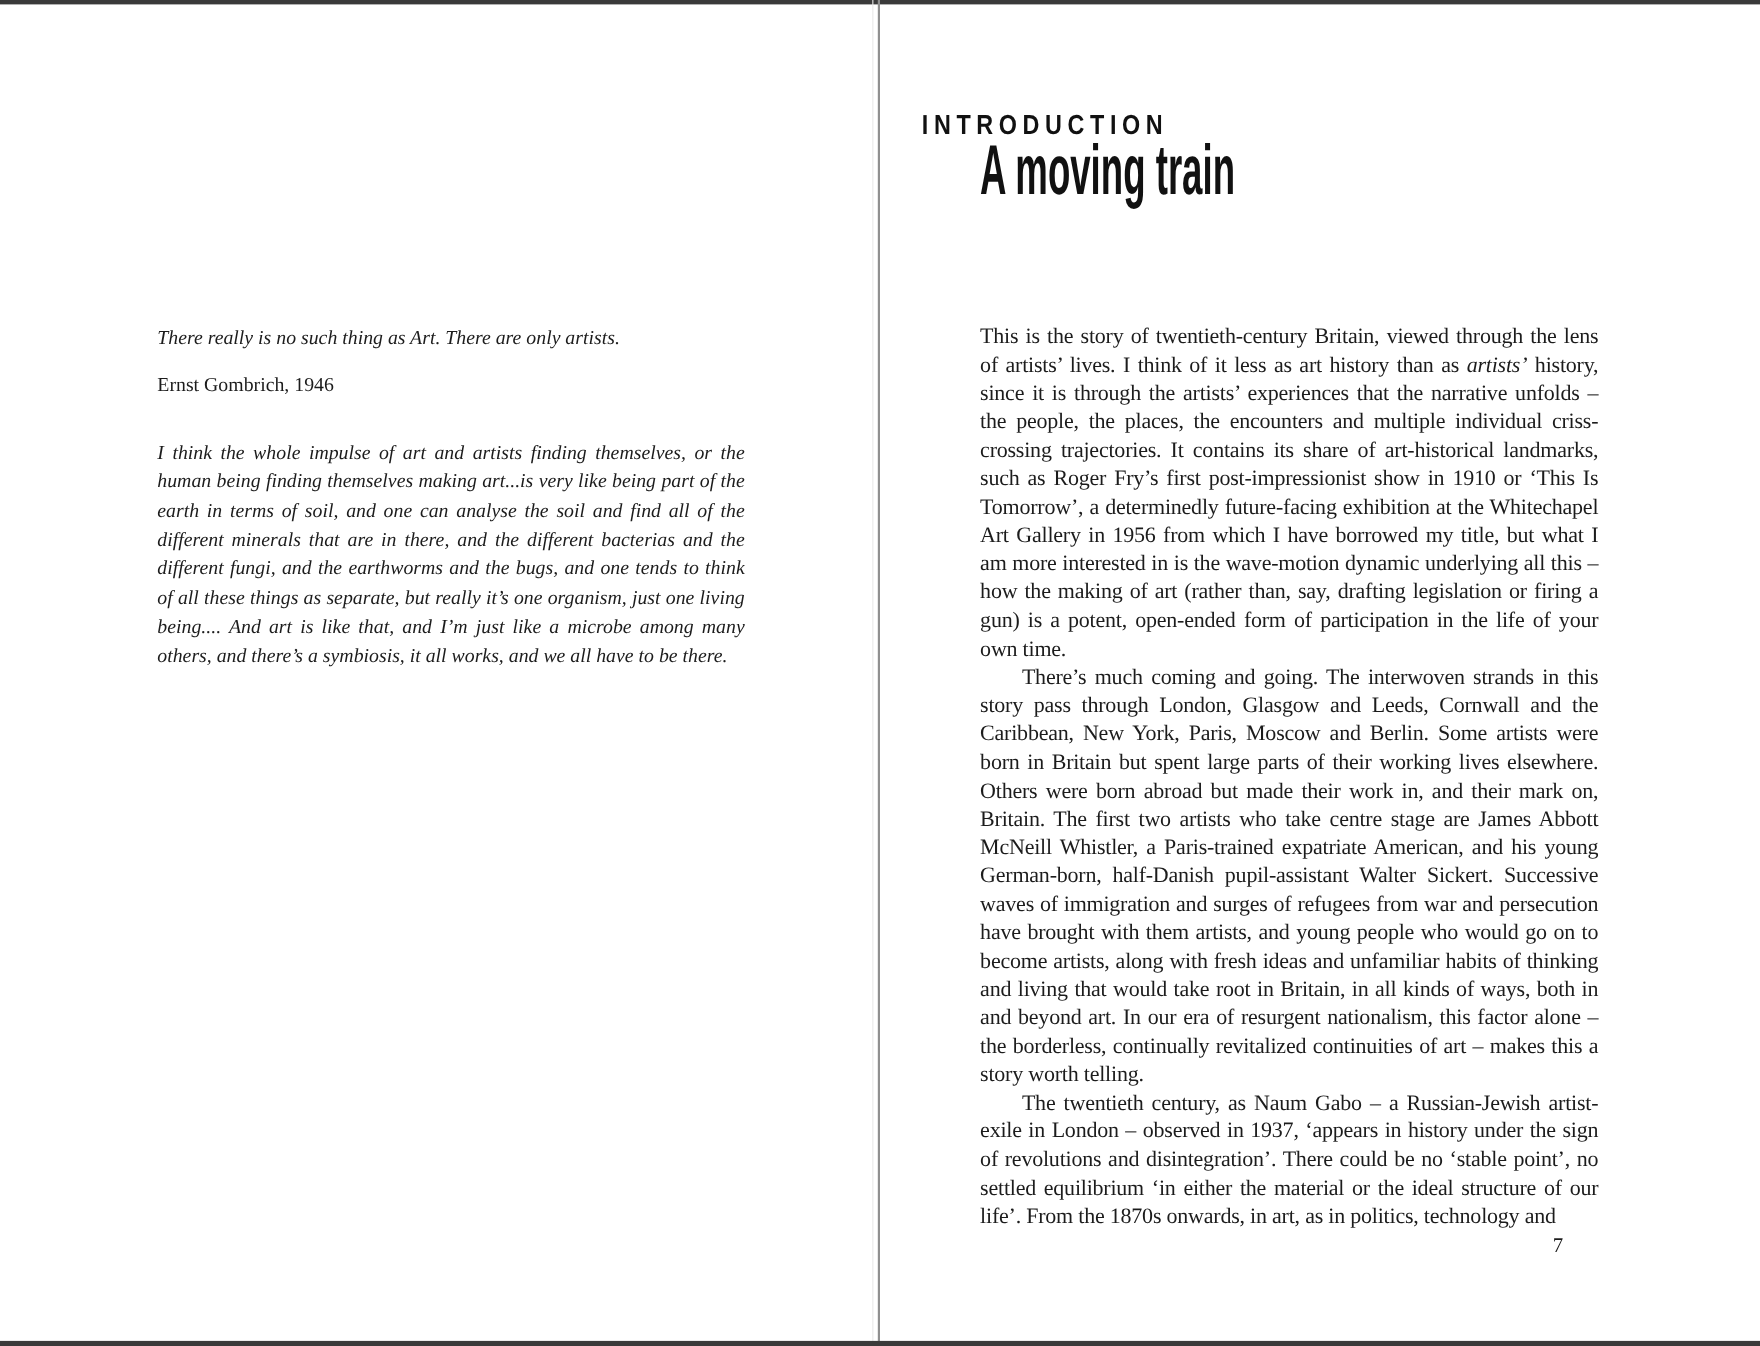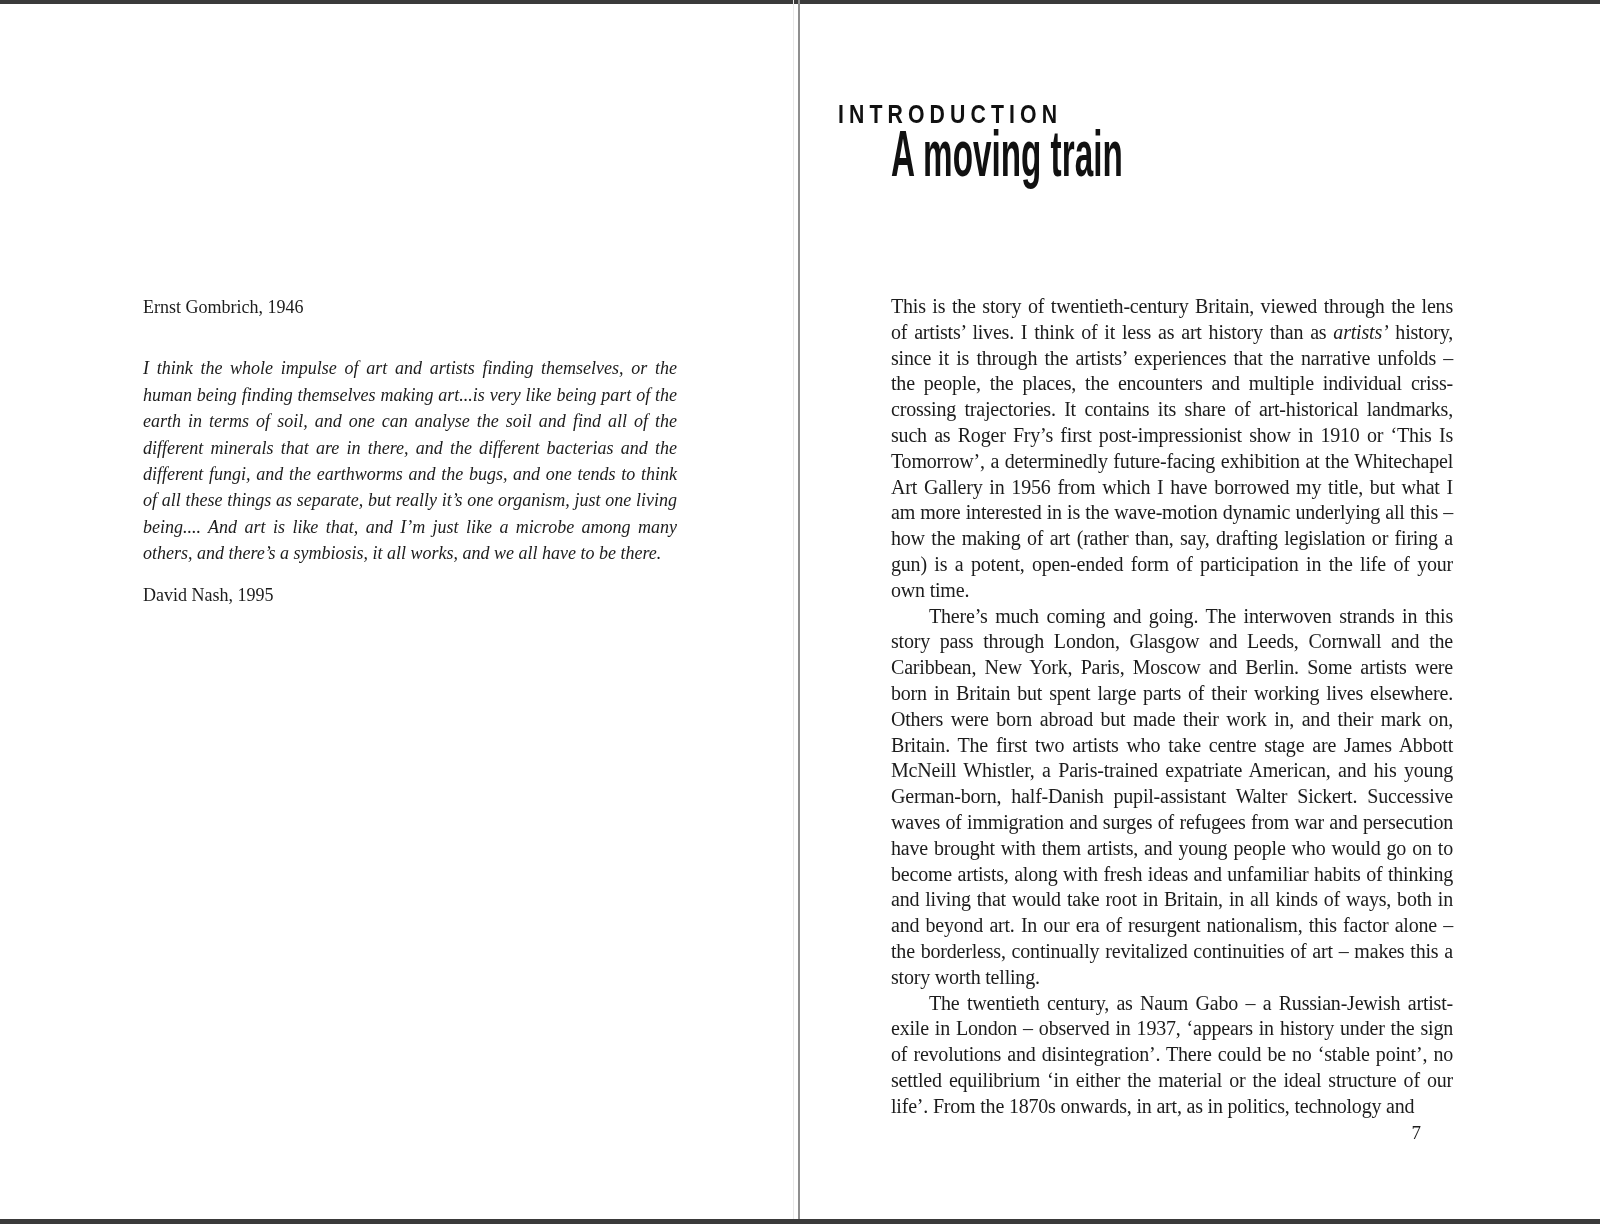--- a/index.html
+++ b/index.html
@@ -74,23 +74,23 @@
 
 <div style="position:absolute; inset:0;">
 
   <div class="edge-top"></div>
   <div class="gutter-shadow"></div>
   <div class="gutter"></div>
   <div class="edge-bottom"></div>
 
   <div>
     <div class="epigraphs">
+      <p class="quote">There really is no such thing as Art. There are only artists.</p>
       <p class="attr">Ernst Gombrich, 1946</p>
       <p class="quote q2">I think the whole impulse of art and artists finding themselves, or the human being finding themselves making art...is very like being part of the earth in terms of soil, and one can analyse the soil and find all of the different minerals that are in there, and the different bacterias and the different fungi, and the earthworms and the bugs, and one tends to think of all these things as separate, but really it’s one organism, just one living being.... And art is like that, and I’m just like a microbe among many others, and there’s a symbiosis, it all works, and we all have to be there.</p>
-      <p class="attr last">David Nash, 1995</p>
     </div>
   </div>
 
   <div>
     <div class="kicker-wrap">
       <span class="kicker">INTRODUCTION</span>
     </div>
     <div class="title-wrap">
       <h1 class="title">A moving train</h1>
     </div>

